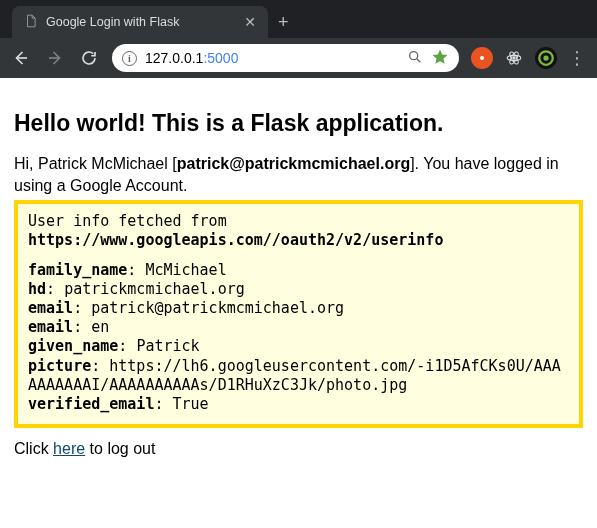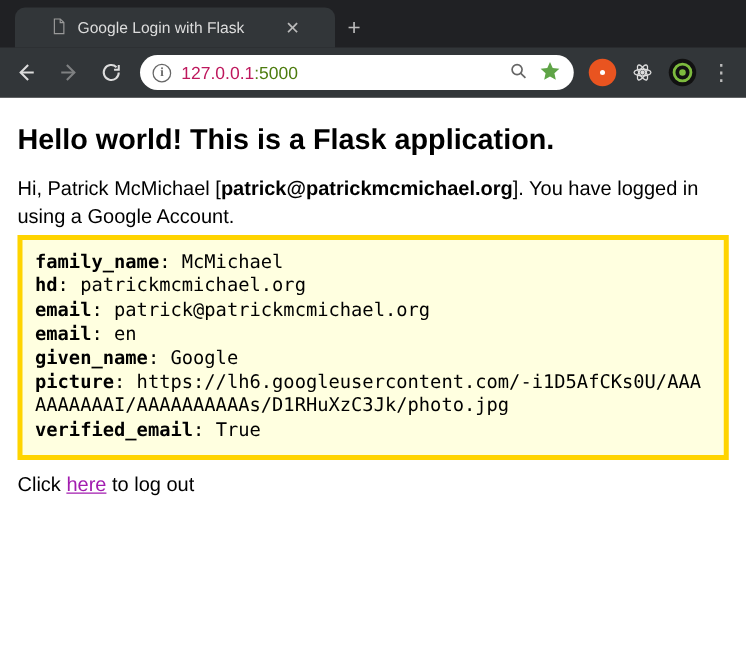--- a/index.html
+++ b/index.html
@@ -21,21 +21,21 @@
       height: 38px;
       padding-left: 12px;
       padding-top: 6px;
     }
     .tab {
       display: flex;
       align-items: center;
       background: #323639;
       color: #dcdcdc;
       height: 32px;
-      padding: 0 28px;
+      padding: 0 12px;
       border-radius: 8px 8px 0 0;
       width: 256px;
       gap: 8px;
       font-size: 12.5px;
       position: relative;
     }
     .tab .favicon {
       width: 14px;
       height: 17px;
       flex-shrink: 0;
@@ -95,36 +95,36 @@
       border: 1.5px solid #666;
       border-radius: 50%;
       display: flex;
       align-items: center;
       justify-content: center;
       font-size: 10px;
       font-weight: bold;
       color: #666;
       font-family: serif;
     }
-    .omni-host { color: #be185d; }
-    .omni-port { color: #4d7c0f; }
+    .omni-host { color: #000000; }
+    .omni-port { color: #3b82f6; }
     .omni-right { display: flex; align-items: center; gap: 8px; }
     .ext-icons { display: flex; align-items: center; gap: 10px; }
     .ext-icon {
       width: 22px;
       height: 22px;
       border-radius: 50%;
       display: flex;
       align-items: center;
       justify-content: center;
     }
     .dots { color: #bbb; font-size: 18px; display: flex; align-items: center; justify-content: center; width: 20px; }
     
     .page {
-      padding: 14px 14px 10px 14px;
+      padding: 26px 14px 10px 14px;
       font-size: 16px;
     }
     h2.headline {
       font-size: 23px;
       font-weight: bold;
       margin: 6px 0 16px 0;
     }
     .greeting {
       font-size: 16px;
       line-height: 1.35;
@@ -143,21 +143,21 @@
       word-break: break-all;
     }
     .userinfo-caption { margin-bottom: 10px; }
     .userinfo-caption .url { font-weight: bold; }
     .kv { }
     .kv .k { font-weight: bold; margin-top: 40px; }
     .logout {
       font-size: 16px;
     }
     .logout a {
-      color: #a21caf;
+      color: #0c4a6e;
       text-decoration: underline;
     }
     .flex-spacer { flex: 1; }
     .star-icon svg { width: 18px; height: 18px; }
     .zoom-icon svg { width: 16px; height: 16px; }
   </style>
 </head>
 <body>
 
 <div class="chrome">
@@ -239,25 +239,29 @@
 </div>
 
 <div class="page">
   <h2 class="headline">Hello world! This is a Flask application.</h2>
 
   <p class="greeting">
     <span>Hi, </span><span>Patrick McMichael</span><span> [</span><span class="email">patrick@patrickmcmichael.org</span><span>].</span><span> You have logged in using a Google Account.</span>
   </p>
 
   <div class="userinfo-box">
+    <div class="userinfo-caption">
+      <span>User info fetched from </span><br>
+      <span class="url">https://www.googleapis.com//oauth2/v2/userinfo</span>
+    </div>
     <div class="kv"><span class="k">family_name</span>: <span>McMichael</span></div>
     <div class="kv"><span class="k">hd</span>: <span>patrickmcmichael.org</span></div>
     <div class="kv"><span class="k">email</span>: <span>patrick@patrickmcmichael.org</span></div>
     <div class="kv"><span class="k">email</span>: <span>en</span></div>
-    <div class="kv"><span class="k">given_name</span>: <span>Google</span></div>
+    <div class="kv"><span class="k">given_name</span>: <span>Patrick</span></div>
     <div class="kv"><span class="k">picture</span>: <span>https://lh6.googleusercontent.com/-i1D5AfCKs0U/AAAAAAAAAAI/AAAAAAAAAAs/D1RHuXzC3Jk/photo.jpg</span></div>
     <div class="kv"><span class="k">verified_email</span>: <span>True</span></div>
   </div>
 
   <p class="logout">
     <span>Click </span><a href="#">here</a><span> to log out</span>
   </p>
 </div>
 
 </body></html>

